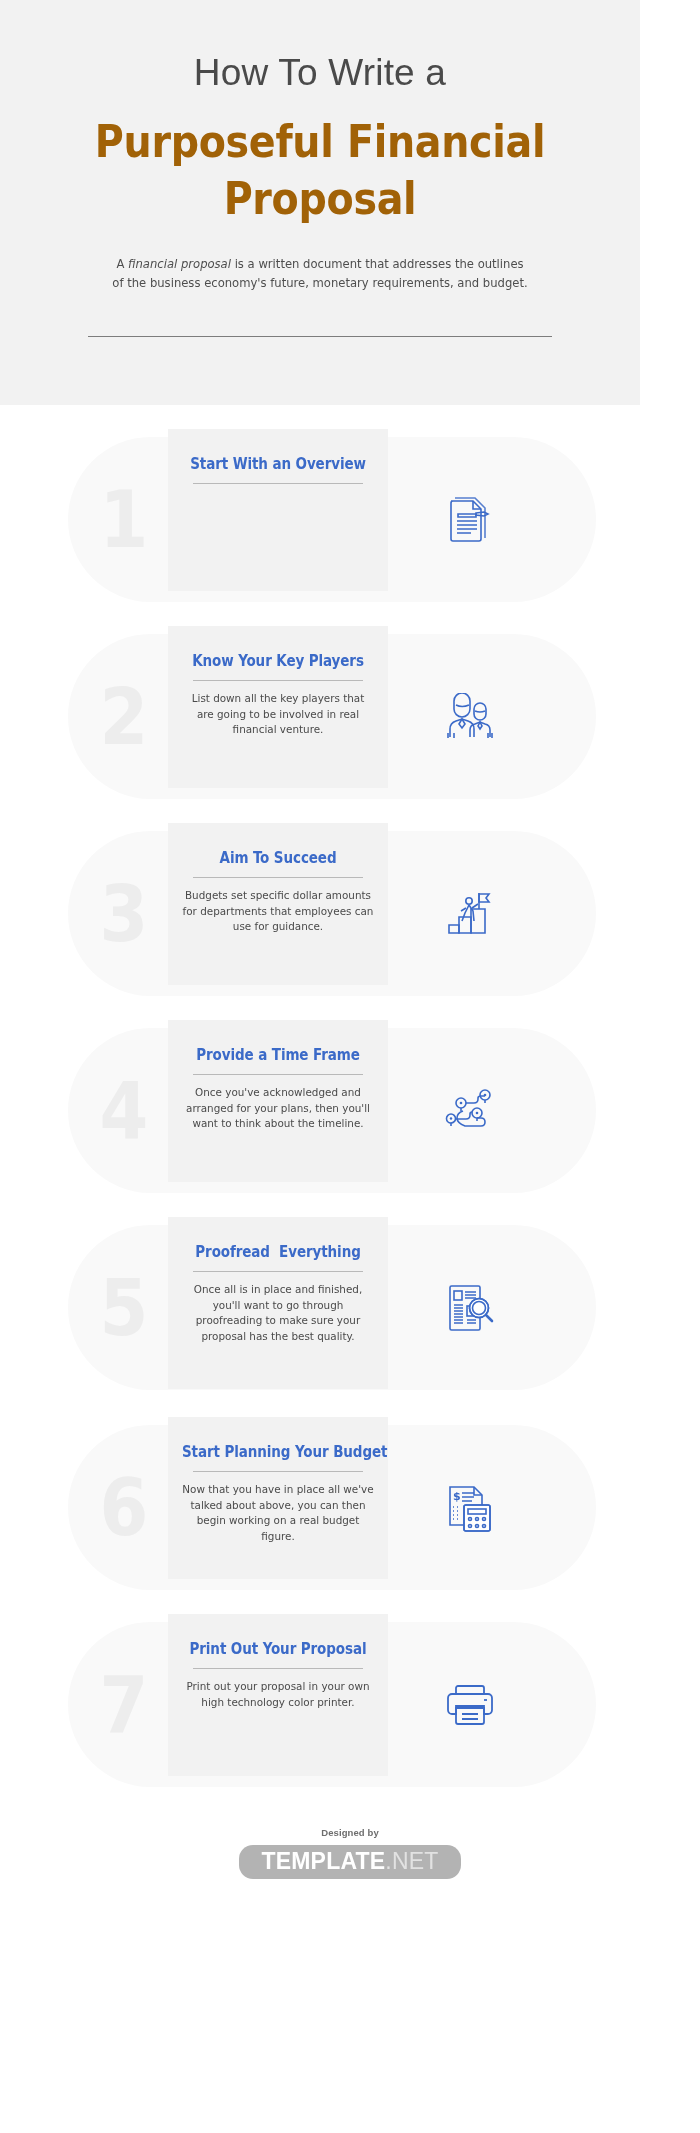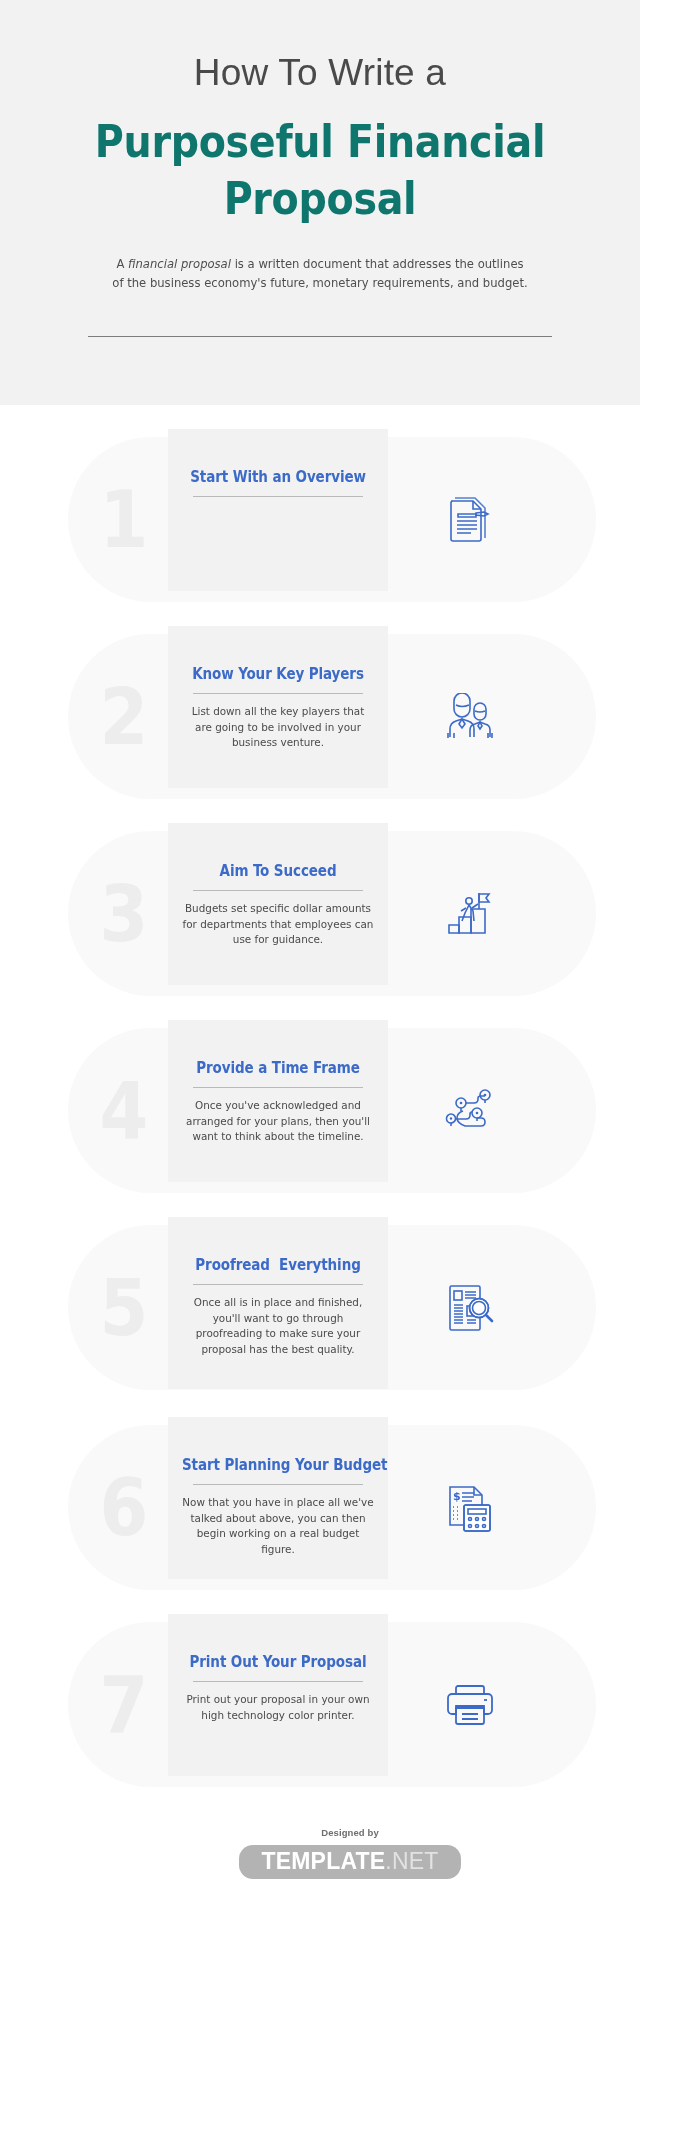--- a/index.html
+++ b/index.html
@@ -25,21 +25,21 @@
     font-size:37px;
     font-weight:400;
     color:#4a4a4a;
     letter-spacing:.2px;
     line-height:1.25;
   }
   .title-main {
     font-family:"DejaVu Sans Condensed","DejaVu Sans", sans-serif;
     font-size:44px;
     font-weight:700;
-    color:#0f766e;
+    color:#a16207;
     line-height:1.28;
     margin-top:18px;
     padding:0 60px;
     letter-spacing:-.3px;
   }
   .subtitle {
     margin:28px auto 0;
     width:420px;
     font-family:"DejaVu Sans", sans-serif;
     font-size:11.6px;
@@ -99,21 +99,20 @@
     text-align:center;
   }
   .step-title {
     font-family:"DejaVu Sans Condensed","DejaVu Sans", sans-serif;
     font-size:15px;
     font-weight:700;
     color:#3b6ac8;
     line-height:1.25;
     letter-spacing:-.1px;
     white-space:pre;
-    margin-top:13px;
   }
   .step-rule {
     width:170px;
     height:1px;
     background:#b9b9b9;
     margin:9px auto 10px;
   }
   .step-desc {
     font-family:"DejaVu Sans", sans-serif;
     font-size:10.4px;
@@ -209,21 +208,21 @@
   </div>
 
   <div class="gap"></div>
 
   <div class="step s2">
     <div class="step-pill"></div>
     <div class="step-num">2</div>
     <div class="step-card">
       <div class="step-title">Know Your Key Players</div>
       <div class="step-rule"></div>
-      <div class="step-desc">List down all the key players that are going to be involved in your business venture.</div>
+      <div class="step-desc">List down all the key players that are going to be involved in real financial venture.</div>
     </div>
     <div class="step-icon">
       <svg width="52" height="48" viewBox="0 0 52 48" fill="none" stroke="#3b6ac8" stroke-width="1.6">
         <path d="M10 8 a8 8 0 0 1 16 0 v8 a8 8 0 0 1 -16 0 z"></path>
         <path d="M12 12 q6 3 13 0"></path>
         <path d="M6 44 v-8 q0 -6 6 -8 l6 -2 l6 2 q6 2 6 8 v8"></path>
         <path d="M18 26 l-3 5 l3 4 l3 -4 z"></path>
         <path d="M30 16 a6 6 0 0 1 12 0 v5 a6 6 0 0 1 -12 0 z"></path>
         <path d="M31 18 q5 2 10 0"></path>
         <path d="M26 44 v-7 q0 -5 5 -6 l5 -2 l5 2 q5 1 5 6 v7"></path>

